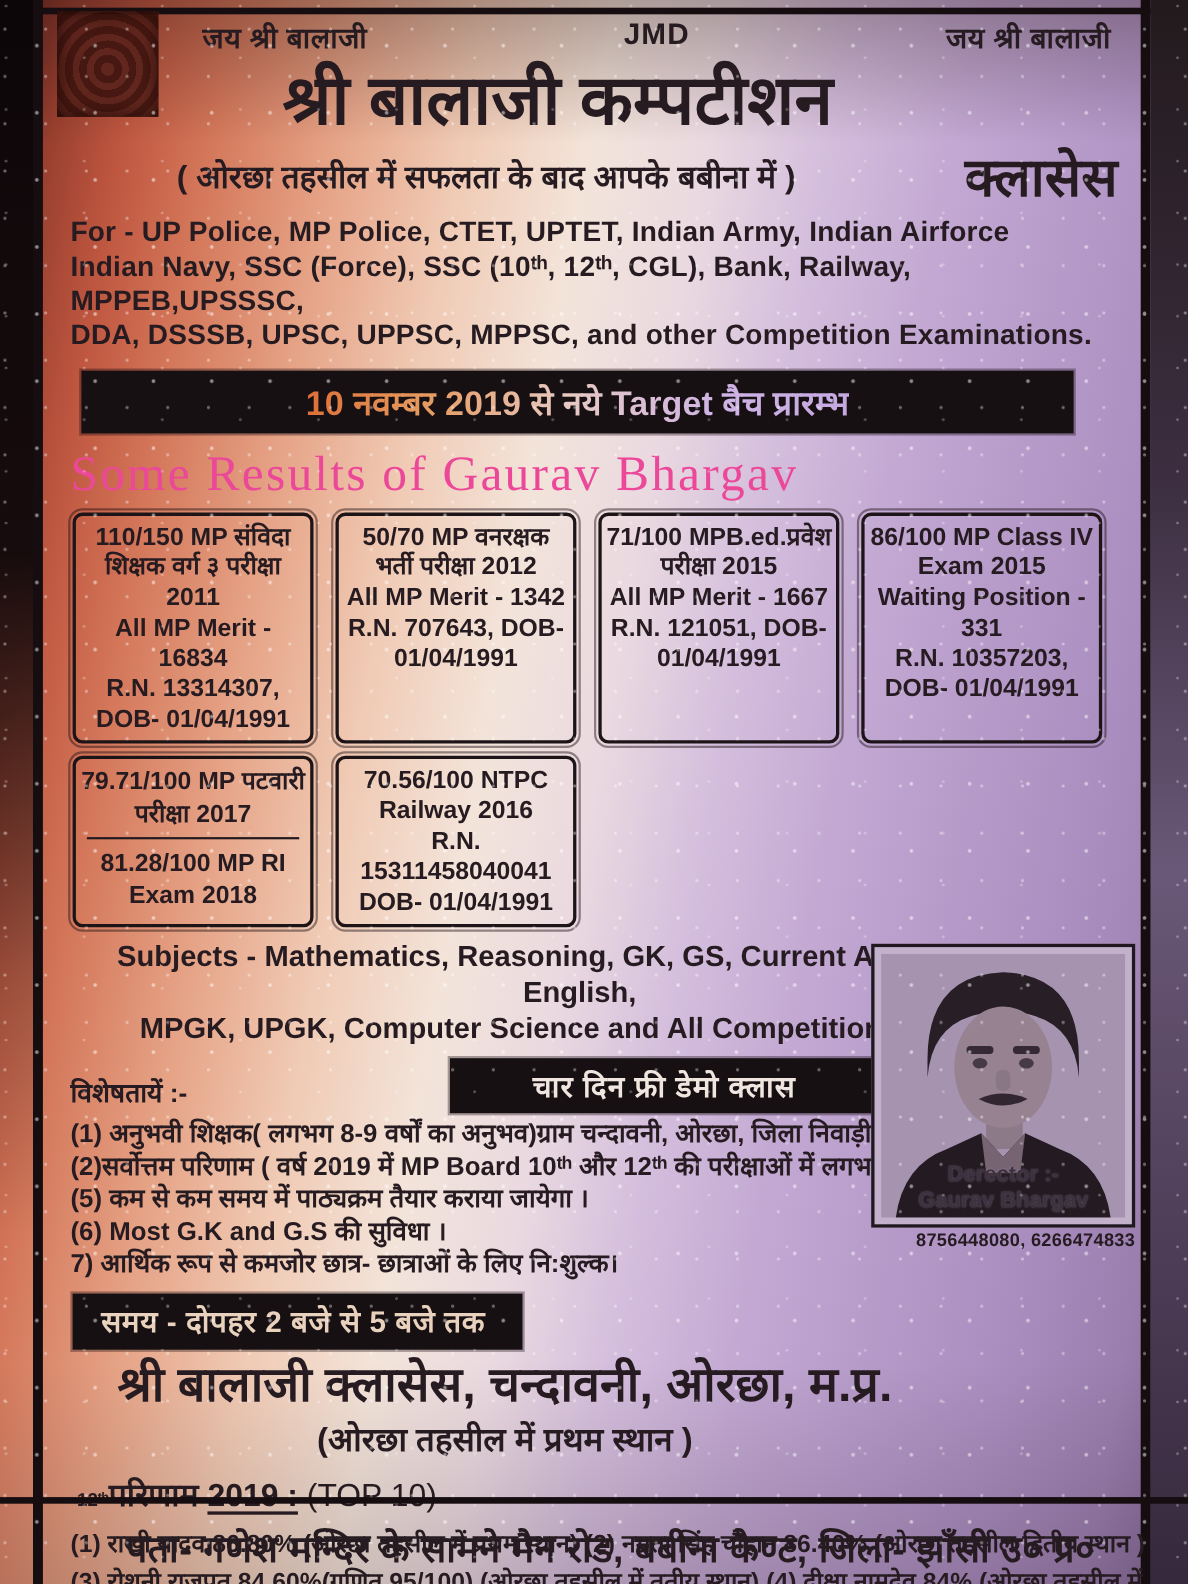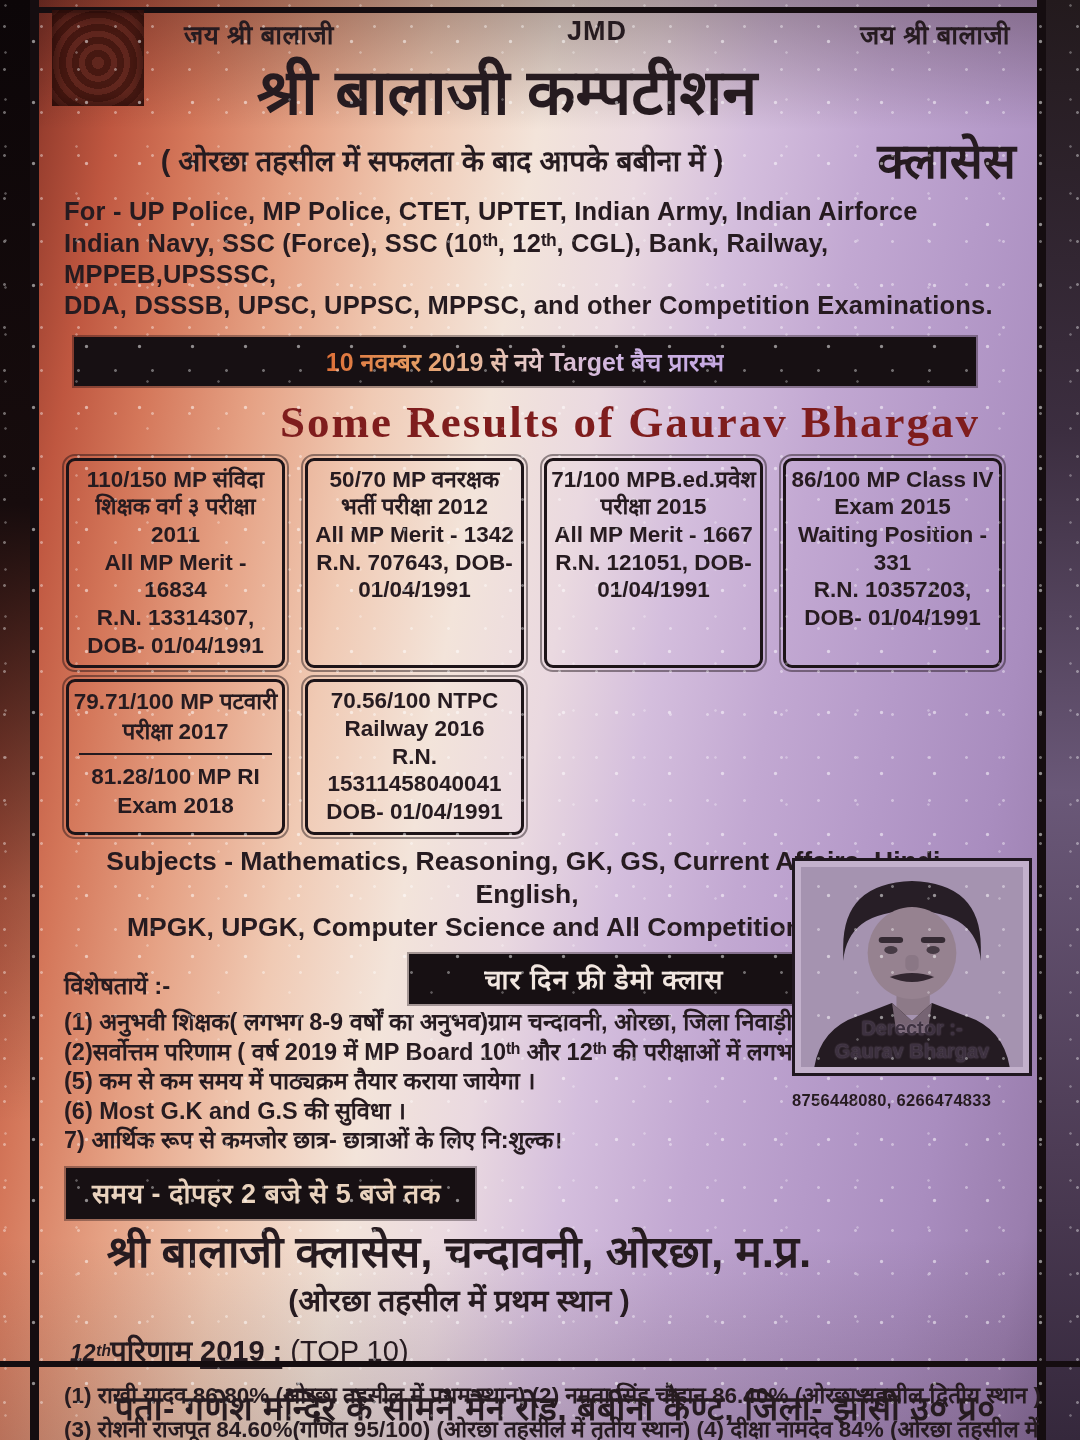--- a/index.html
+++ b/index.html
@@ -52,28 +52,28 @@
   .poster-title { font-size:63px; font-weight:bold; letter-spacing:0; line-height:1.02; }
   .subtitle-row { position:relative; margin-top:6px; height:56px; }
   .poster-subtitle { position:absolute; left:60px; right:260px; text-align:center;
     font-size:29px; font-weight:bold; top:10px; }
   .title-tail { position:absolute; right:4px; top:-4px; font-size:49px; font-weight:bold; }
 
   .audience { margin-top:10px; font-size:25.5px; font-weight:bold; line-height:1.23; letter-spacing:.2px; }
 
   .banner { background:var(--banner-bg,#171013); color:#d8c2cf; font-weight:bold;
     text-align:center; box-shadow:0 0 0 2px rgba(20,10,14,.35); }
-  .banner-batch { margin:15px 44px 0 10px; font-size:25px; padding:7px 0 8px; }
+  .banner-batch { margin:15px 44px 0 10px; font-size:31px; padding:7px 0 8px; }
   .banner-batch .grad {
     background:linear-gradient(90deg,#dd7038 0%, #e59a5f 22%, #e7c9c2 48%, #cfb4e4 75%, #c4a8e0 100%);
     -webkit-background-clip:text; background-clip:text; color:transparent;
   }
 
-  .serif-heading { font-family:"Liberation Serif","DejaVu Serif",serif; text-align:right;
-    font-size:45px; font-weight:bold; letter-spacing:2px; margin:10px 40px 0 0; color:#7f1d1d; }
+  .serif-heading { font-family:"Liberation Serif","DejaVu Serif",serif; text-align:left;
+    font-size:45px; font-weight:normal; letter-spacing:2px; margin:10px 40px 0 0; color:#ec4899; }
 
   .boxes { display:grid; grid-template-columns:1fr 1fr 1fr 1fr; gap:11px 20px; margin:10px 18px 0 2px; }
   .rbox { border:3.5px solid #1d1418; border-radius:9px; outline:2px solid rgba(25,14,18,.45);
     outline-offset:2px; padding:5px 4px 6px; text-align:center;
     font-size:22.5px; font-weight:600; line-height:1.23; }
   .rbox .rule { border-top:2.5px solid #241a1f; margin:7px 6px; }
   .rbox.tall { line-height:1.3; }
 
   .subjects { text-align:center; font-size:26.5px; font-weight:600; margin:10px 30px 0 0; line-height:1.25; }
 
@@ -89,34 +89,34 @@
   .features .clip { max-width:760px; overflow:hidden; }
 
   .banner-timing { display:inline-block; margin:12px 0 0 2px; font-size:27px;
     padding:6px 34px 8px 26px; color:#e9d2bd; letter-spacing:.5px; }
 
   .branch { width:790px; text-align:center; margin-top:8px; }
   .branch-title { font-size:44px; font-weight:bold; line-height:1.15; }
   .branch-subtitle { font-size:30px; font-weight:bold; margin-top:2px; }
 
   .res-heading { margin:10px 0 0 6px; font-size:29px; font-weight:bold; }
-  .res-heading .grade { font-size:23px;font-style:italic; }
+  .res-heading .grade { font-size:17px; }
   .res-heading .yr { text-decoration:underline; text-decoration-thickness:2.5px; text-underline-offset:5px; }
   .res-heading .top { font-weight:normal; }
   .res-lines { margin-top:10px; font-size:22.5px; font-weight:600; line-height:33.5px; white-space:nowrap; }
 
   
   .photo-card { position:absolute; right:48px; top:858px; width:240px; z-index:20; }
   .photo-frame { border:3.5px solid #201720; background:#c3b1cc; padding:6px; }
-  .photo-img { position:relative; width:100%; height:200px; overflow:hidden; }
+  .photo-img { position:relative; width:100%; height:240px; overflow:hidden; }
   .photo-img svg { display:block; width:100%; height:100%; }
   .photo-caption { position:absolute; left:0; right:0; bottom:4px; text-align:center;
     color:#3d3140; font-weight:bold; font-size:20px; line-height:1.15;
     text-shadow:0 0 2px rgba(190,170,200,.5); }
-  .phones { text-align:left; font-size:16.5px; font-weight:bold; margin-top:15px; letter-spacing:.3px; }
+  .phones { text-align:right; font-size:16.5px; font-weight:bold; margin-top:3px; letter-spacing:.3px; }
 
   
   .footer { position:absolute; left:0; right:0; bottom:0; z-index:15;
     border-top:6px solid #150d10; padding:17px 10px 10px 40px; text-align:center;
     font-size:34px; font-weight:bold; letter-spacing:.5px; }
 </style>
 </head>
 <body>
 
 <div class="edge-left"></div>

